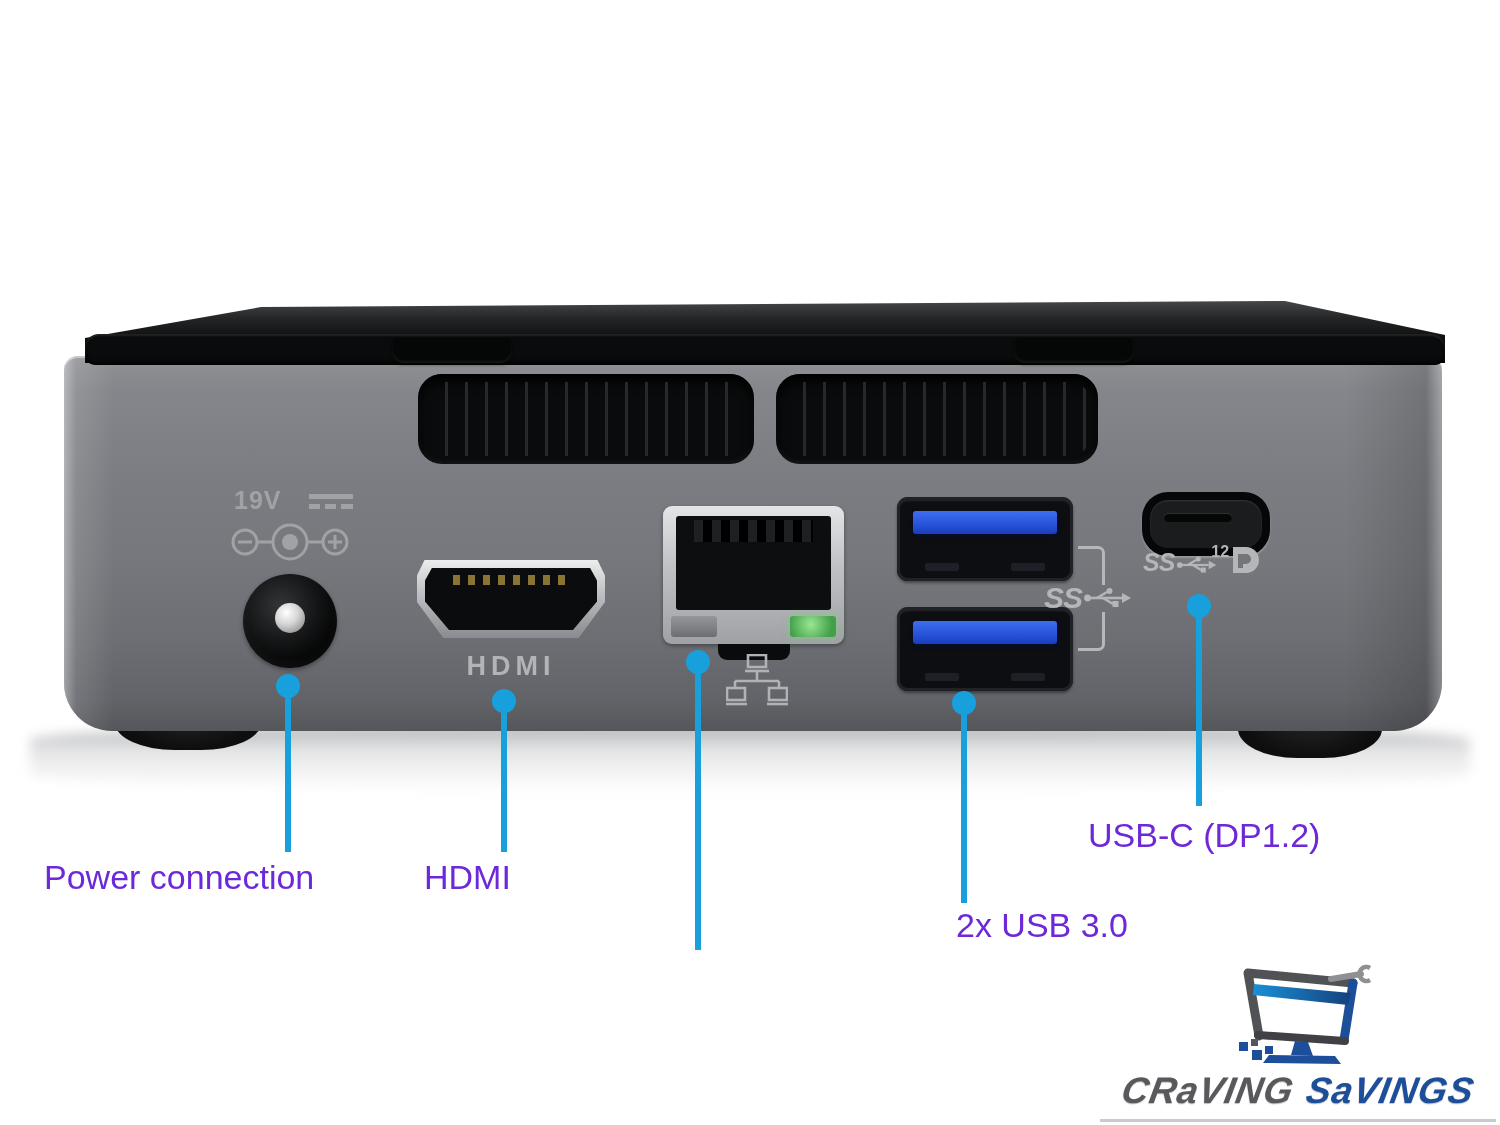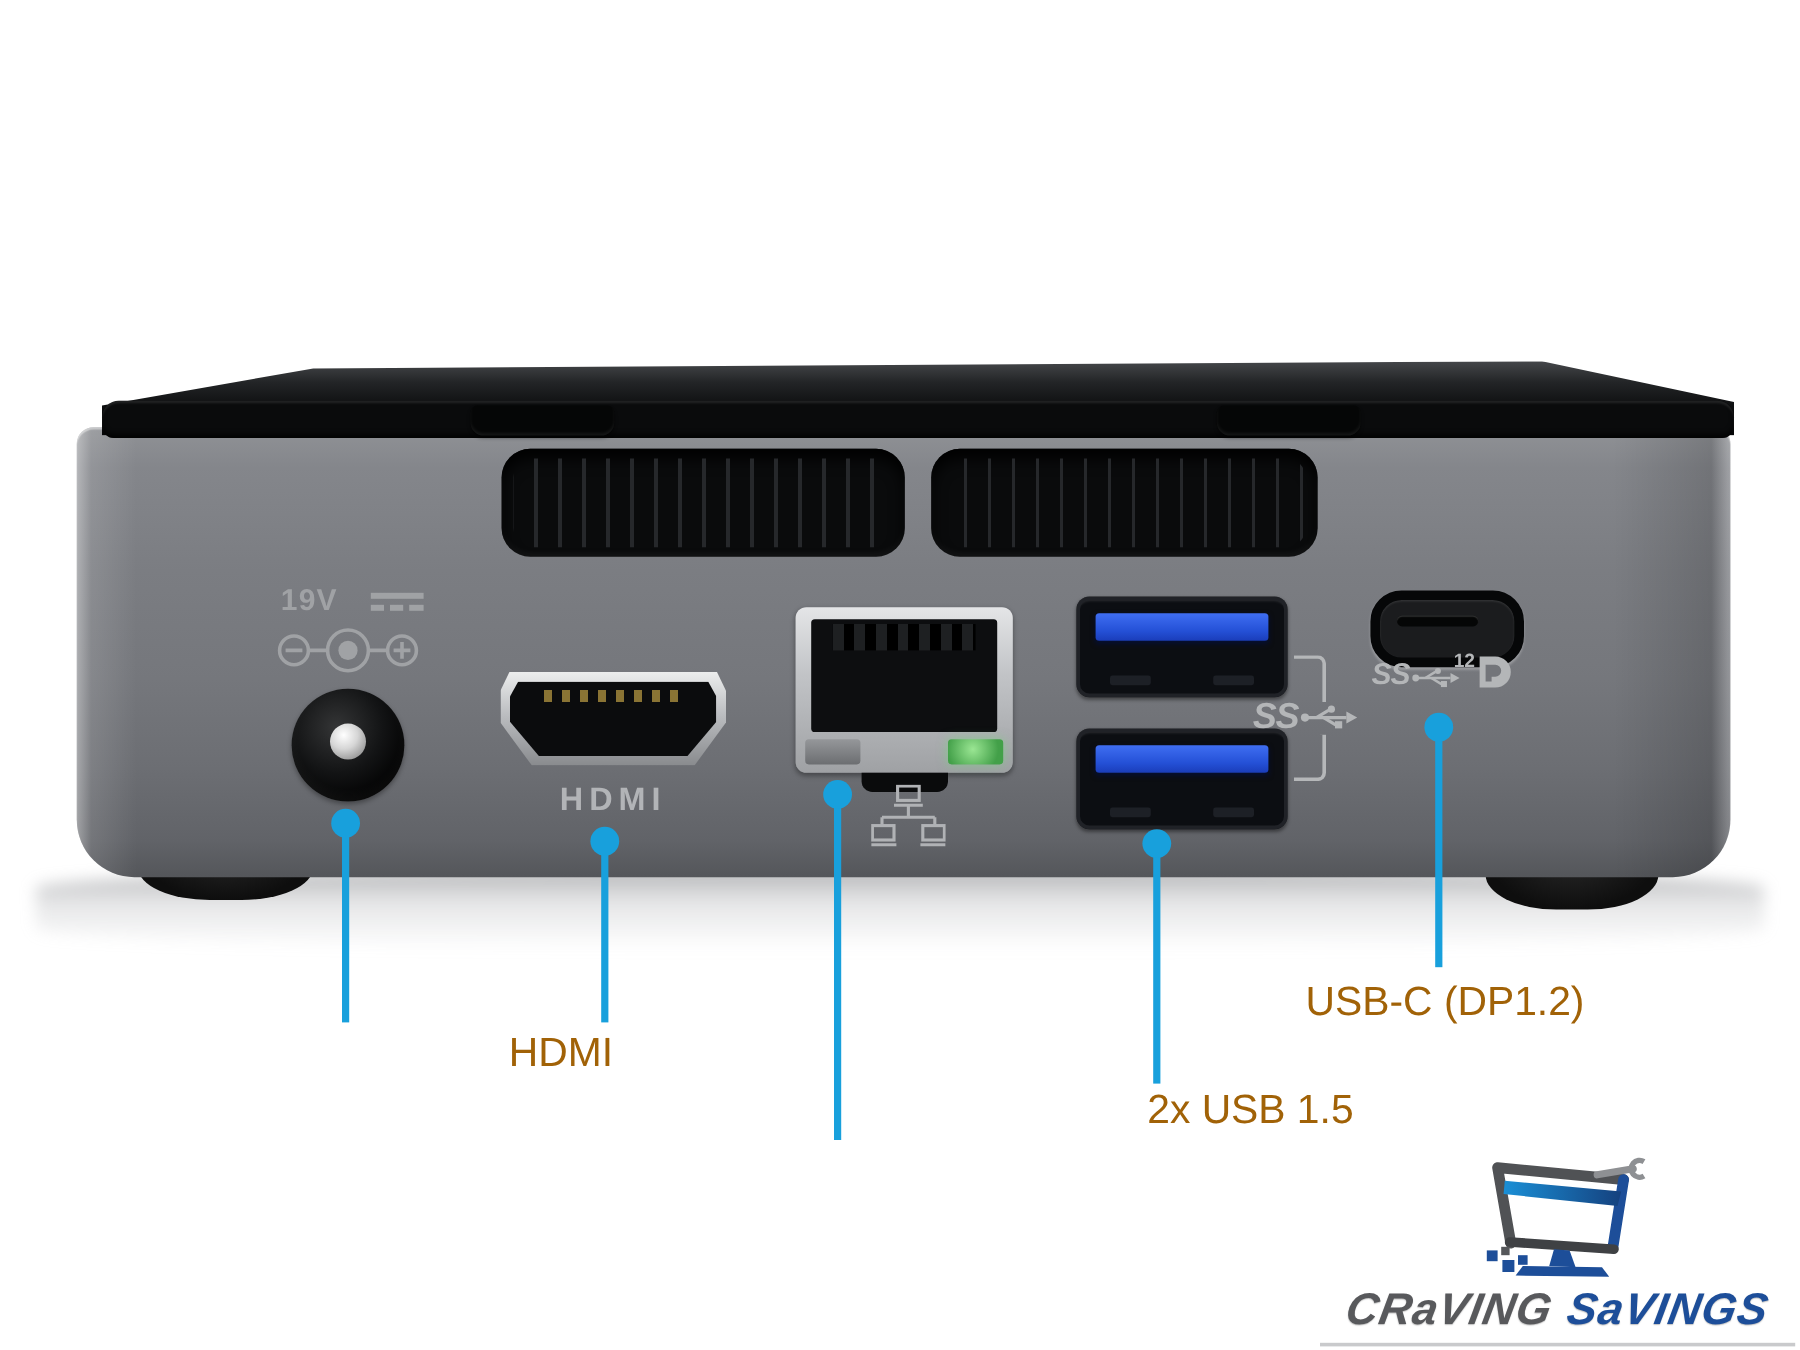--- a/index.html
+++ b/index.html
@@ -97,21 +97,21 @@
     border:8px solid #060708;box-shadow:0 2px 2px rgba(255,255,255,.25),inset 0 1px 2px rgba(255,255,255,.12);}
   .usbc-slot{position:absolute;left:14px;top:13px;width:68px;height:9px;background:#050606;border-radius:5px;
     box-shadow:inset 0 1px 1px rgba(255,255,255,.18);}
   .ss10{left:1143px;top:543px;display:flex;align-items:flex-end;gap:2px;}
   .ss10 .ss-txt{font-size:25px;}
   .sup10{font-size:16px;font-weight:bold;color:#b4b6b8;margin-left:-9px;margin-bottom:16px;}
 
   
   .dot{width:24px;height:24px;border-radius:50%;background:#18a0dc;z-index:6;}
   .cline{width:6px;background:#18a0dc;z-index:6;}
-  .clabel{font-size:34px;color:#a16207;white-space:nowrap;z-index:6;}
+  .clabel{font-size:34px;color:#6d28d9;white-space:nowrap;z-index:6;}
   .clabel.two{line-height:41px;}
 
   
   .brand{left:1098px;top:1070px;width:400px;display:flex;gap:13px;justify-content:center;
     transform:skewX(-10deg);font-weight:bold;font-style:italic;font-size:37px;letter-spacing:1px;}
   .brand .w1{color:#58595c;text-shadow:0 1px 1px rgba(0,0,0,.25);}
   .brand .w2{color:#1d4e99;text-shadow:0 1px 1px rgba(0,0,0,.25);}
   .brand-line{left:1100px;top:1119px;width:396px;height:3px;background:#c9cacc;}
 </style>
 </head>
@@ -236,33 +236,34 @@
     </svg>
     <span class="sup10">12</span>
     <svg width="30" height="32" viewBox="0 0 30 32" style="margin-bottom:1px;">
       <path d="M2 3 H15 A13 13 0 0 1 15 29 H2 Z" fill="#b4b6b8"></path>
       <path d="M7 10 H15 A5 5 0 0 1 15 20 H12 V24 H7 Z" fill="#73757a"></path>
     </svg>
   </div>
 
   <div class="abs cline" style="left:285px;top:686px;height:166px;"></div>
   <div class="abs dot" style="left:276px;top:674px;"></div>
+  <div class="abs clabel" style="left:44px;top:858px;">Power connection</div>
 
   <div class="abs cline" style="left:501px;top:701px;height:151px;"></div>
   <div class="abs dot" style="left:492px;top:689px;"></div>
   <div class="abs clabel" style="left:424px;top:858px;">HDMI</div>
 
   <div class="abs cline" style="left:695px;top:662px;height:288px;"></div>
   <div class="abs dot" style="left:686px;top:650px;"></div>
   <div class="abs clabel two" style="left:688px;top:952px;">
   </div>
 
   <div class="abs cline" style="left:961px;top:703px;height:200px;"></div>
   <div class="abs dot" style="left:952px;top:691px;"></div>
-  <div class="abs clabel" style="left:956px;top:906px;">2x USB 1.5</div>
+  <div class="abs clabel" style="left:956px;top:906px;">2x USB 3.0</div>
 
   <div class="abs cline" style="left:1196px;top:606px;height:200px;"></div>
   <div class="abs dot" style="left:1187px;top:594px;"></div>
   <div class="abs clabel" style="left:1088px;top:816px;">USB-C (DP1.2)</div>
 
   <svg class="abs" style="left:1233px;top:960px;" width="146" height="114" viewBox="0 0 146 114">
     <path d="M26 76 L15 13 L120 23" fill="none" stroke="#505255" stroke-width="9" stroke-linejoin="round" stroke-linecap="round"></path>
     <path d="M120 23 L111 80" fill="none" stroke="#1d4e99" stroke-width="9" stroke-linecap="round"></path>
     <path d="M25 75 L112 81" fill="none" stroke="#3f4144" stroke-width="8" stroke-linecap="round"></path>
     <defs>

